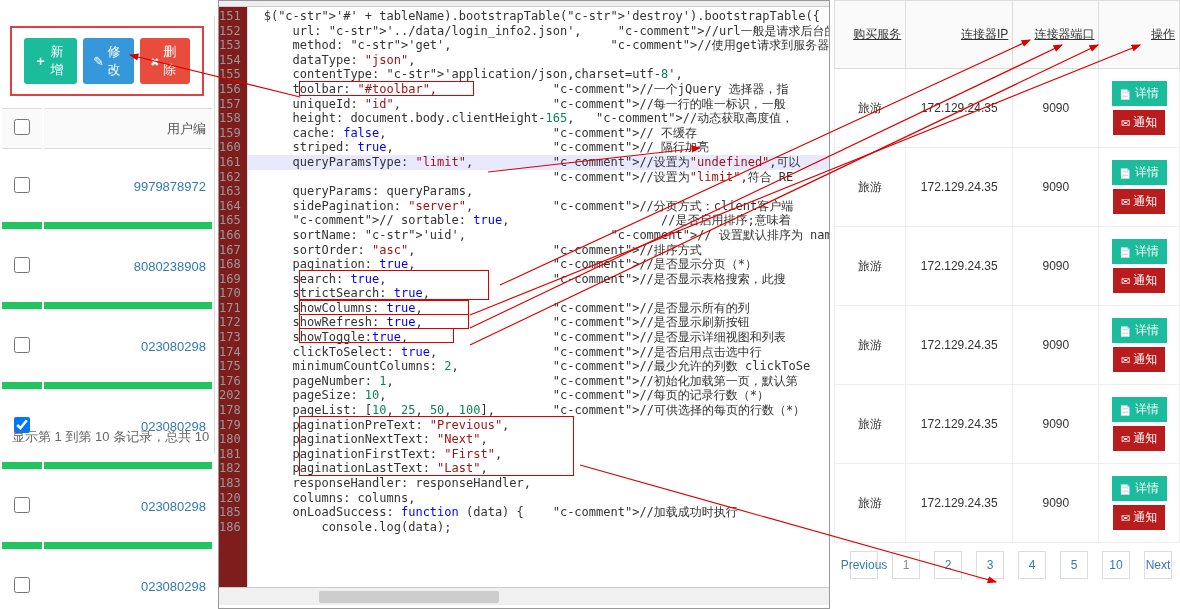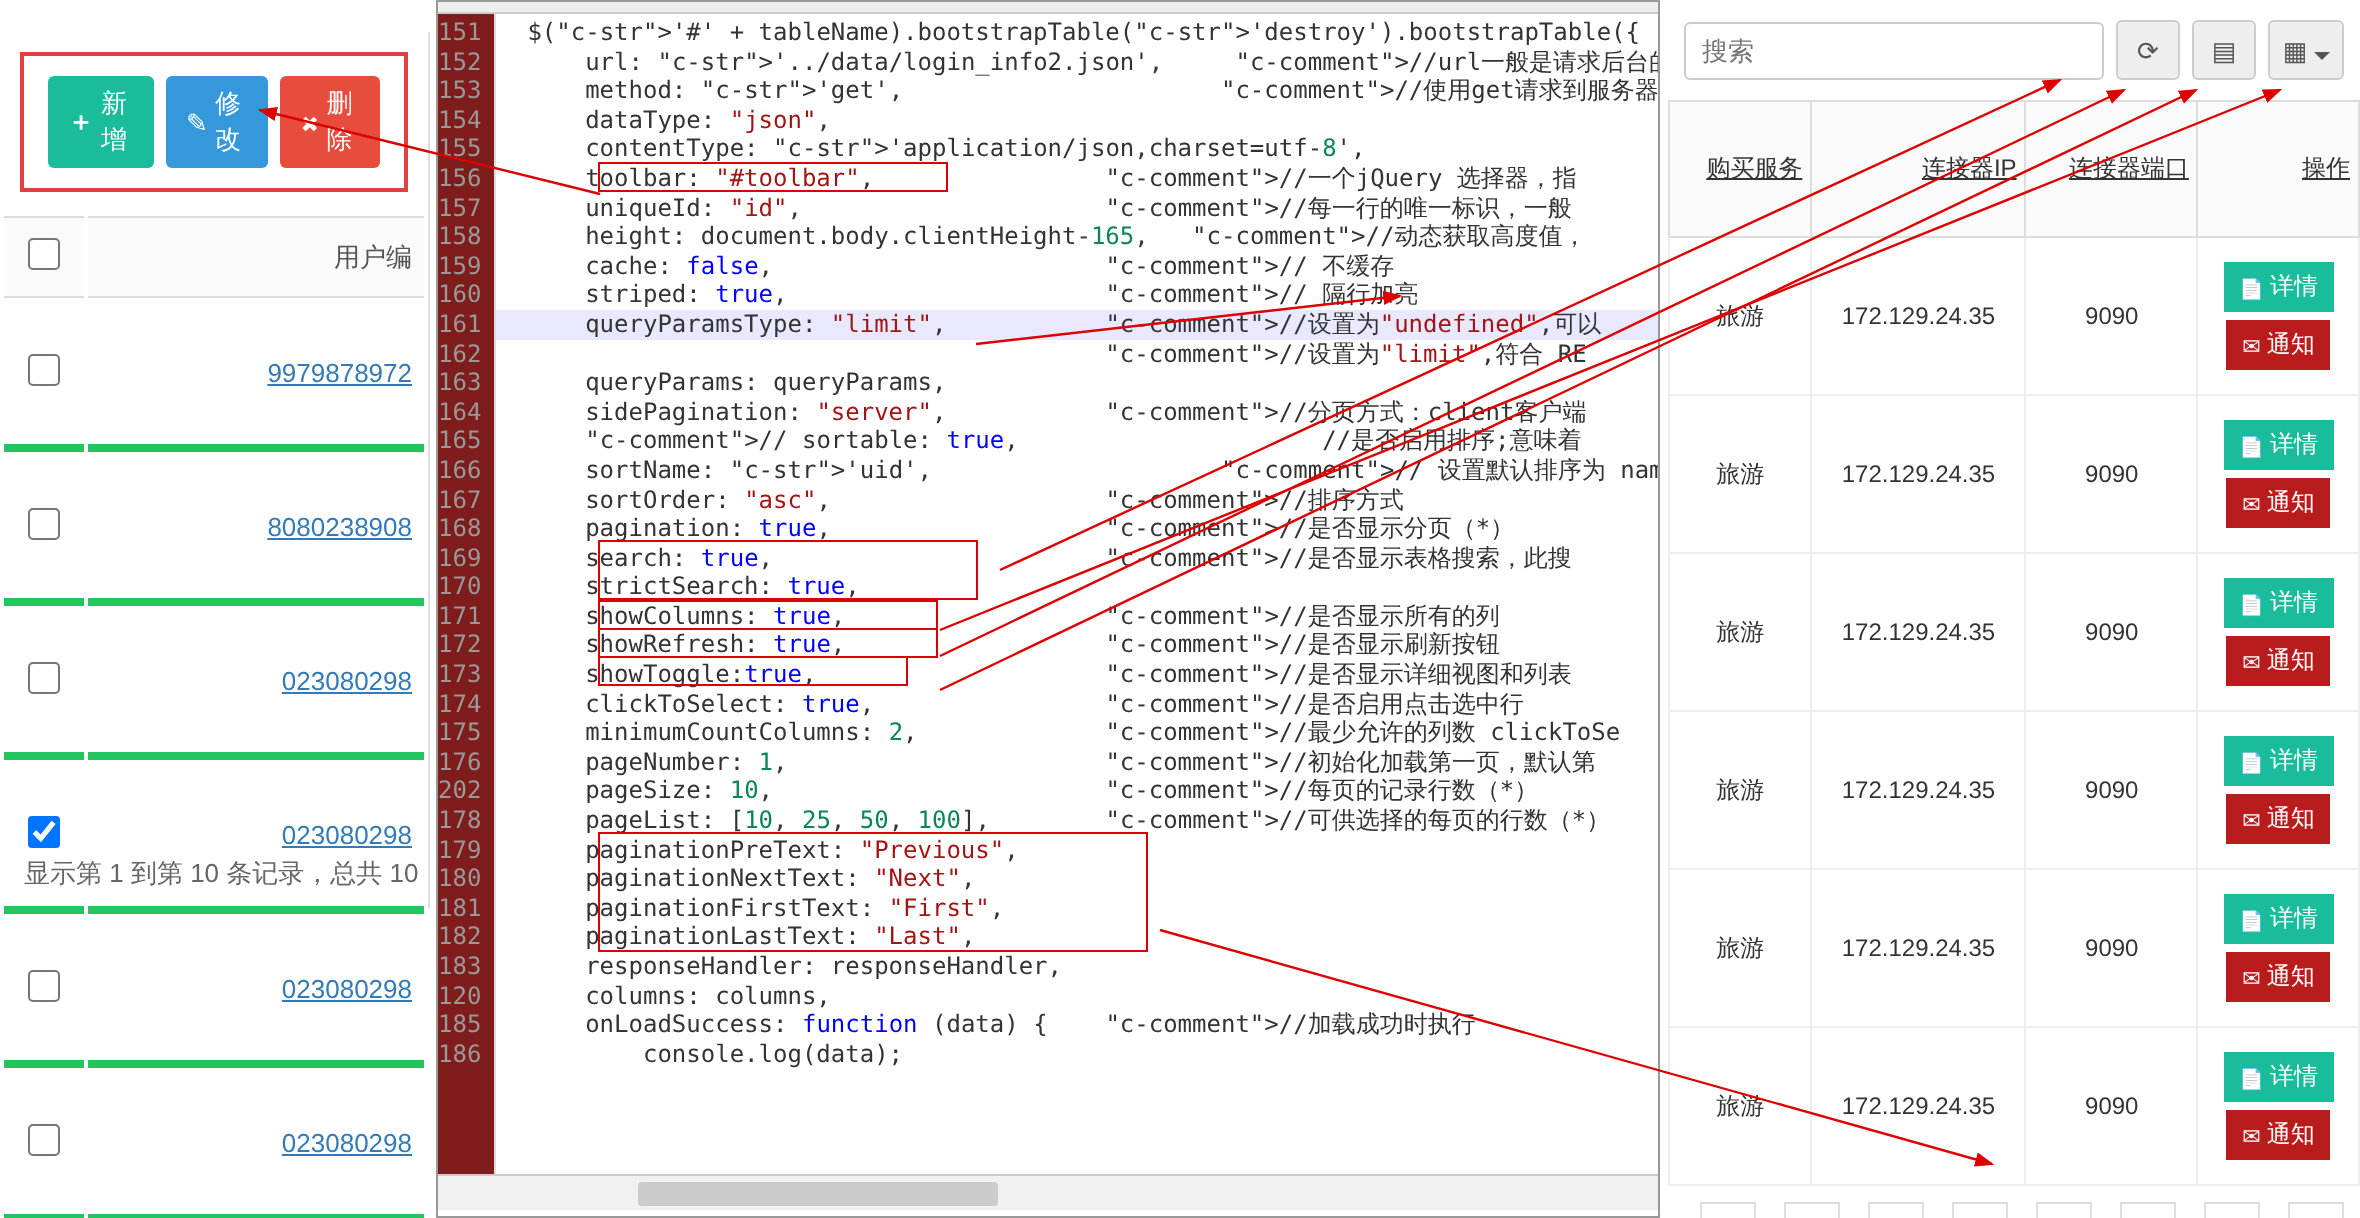--- a/index.html
+++ b/index.html
@@ -13,21 +13,21 @@
 .btn-blue { background: #3498db; }
 .btn-red { background: #e74c3c; }
 .btn-pink { background: #b91c1c; }
 .btn .plus::before { content: "＋"; font-weight: bold; }
 .btn .pencil::before { content: "✎"; }
 .btn .cross::before { content: "✖"; font-size: 11px; }
 
 .left-table { width: 100%; }
 .left-table th { border-bottom: 1px solid #ddd; border-top: 1px solid #ddd; padding: 10px 6px; text-align: right; font-weight: normal; color: #555; background: #fafafa; }
 .left-table th:first-child { width: 40px; text-align: center; }
-.left-table td { border-bottom: 4px solid #22c55e; padding: 26px 6px; text-align: right; color: #337ab7; text-decoration: underline; }
+.left-table td { border-bottom: 7px solid #22c55e; padding: 26px 6px; text-align: right; color: #337ab7; }
 .left-table td:first-child { text-align: center; }
 .left-table input[type=checkbox] { width: 16px; height: 16px; }
 
 .footer-info { position: absolute; bottom: 8px; left: 12px; color: #666; }
 
 
 .code-panel { position: absolute; left: 218px; top: 0; width: 612px; height: 609px; background: #fff; border: 1px solid #999; }
 .code-tabs { height: 6px; background: #eee; border-bottom: 1px solid #ccc; }
 .code-body { display: flex; height: 580px; overflow: hidden; }
 .gutter { width: 50px; background: #7f1d1d; border-right: 1px solid #ddd; text-align: right; padding-right: 6px; font-family: Consolas, monospace; font-size: 12px; color: #999; line-height: 14.6px; padding-top: 2px; }
@@ -169,33 +169,20 @@
 
   <div class="redbox" style="left:80px; top:80px; width:175px; height:15px;"></div>
   <div class="redbox" style="left:80px; top:269px; width:190px; height:30px;"></div>
   <div class="redbox" style="left:80px; top:299px; width:170px; height:15px;"></div>
   <div class="redbox" style="left:80px; top:313px; width:170px; height:15px;"></div>
   <div class="redbox" style="left:80px; top:327px; width:155px; height:15px;"></div>
   <div class="redbox" style="left:80px; top:415px; width:275px; height:60px;"></div>
 </div>
 
 <div class="right-panel">
-  <div class="right-top">
-    <input class="search-input" placeholder="搜索" style="">
-    <div class="tool-btn">
-        <span>⟳</span>
-      </div>
-    <div class="tool-btn">
-        <span>▤</span>
-      </div>
-    <div class="tool-btn drop">
-        <span>▦</span>
-        <span class="caret"></span>
-      </div>
-  </div>
   <table class="right-table">
     <thead>
         <tr>
       <th>购买服务</th>
       <th>连接器IP</th>
       <th>连接器端口</th>
       <th>操作</th>
     </tr>
       </thead>
     <tbody id="right-tbody">

